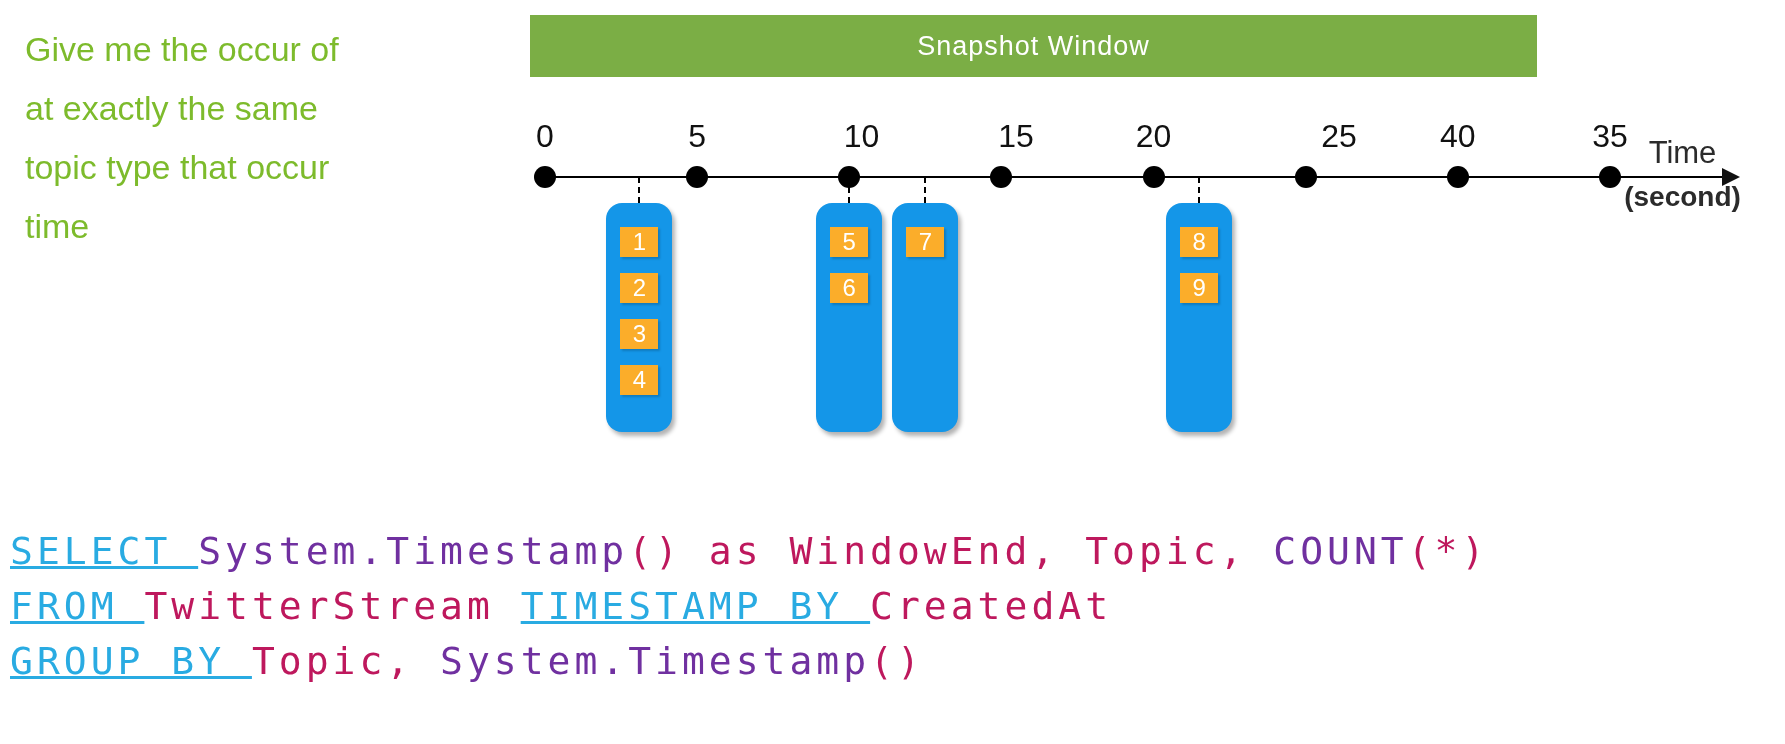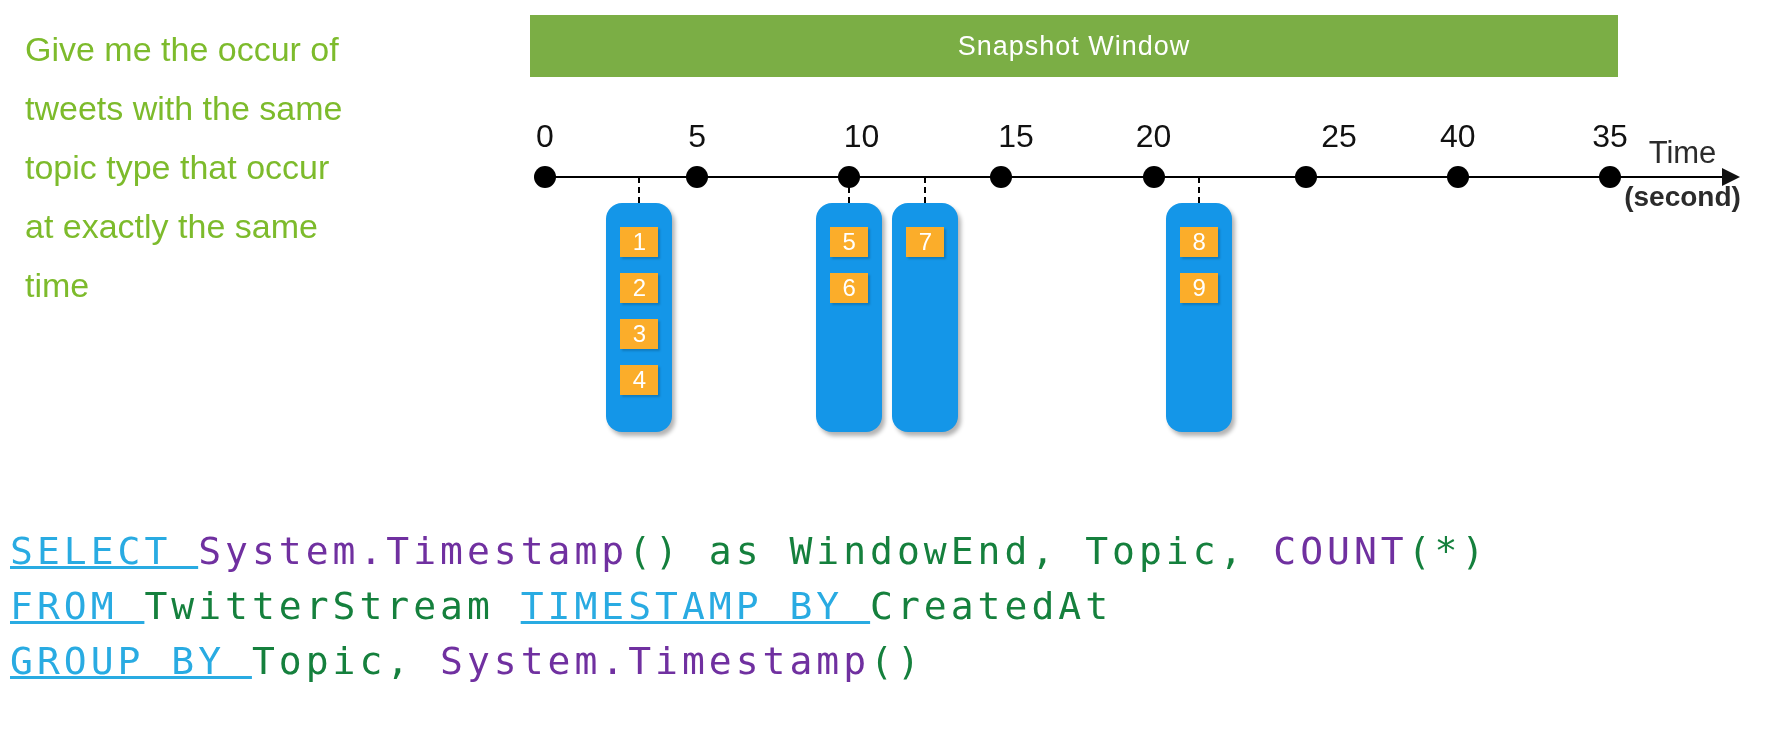--- a/index.html
+++ b/index.html
@@ -3,51 +3,50 @@
 <meta charset="utf-8">
 <style>
   html,body{margin:0;padding:0;background:#fff;}
   .slide{
     position:relative;width:1785px;height:744px;background:#ffffff;overflow:hidden;
     font-family:"Liberation Sans", sans-serif;
     --green-text:#7DBB2C; --green-banner:#7BAE45; --blue:#1496E8; --orange:#FBAD2A;
     --cyan:#29ABE2; --purple:#7030A0;
   }
   .annotation{position:absolute;left:25px;top:20px;font-size:34px;line-height:59px;color:var(--green-text);}
-  .banner{position:absolute;left:530px;top:15px;width:1088px;height:62px;background:var(--green-banner);
+  .banner{position:absolute;left:530px;top:15px;width:1007px;height:62px;background:var(--green-banner);
     color:#ffffff;font-size:27px;letter-spacing:1px;text-align:center;line-height:62px;}
   .axis-line{position:absolute;left:545px;top:176px;width:1187px;height:2px;background:#000;}
   .arrow-head{position:absolute;left:1722px;top:168px;width:0;height:0;
     border-left:18px solid #111;border-top:9px solid transparent;border-bottom:9px solid transparent;}
   .tick-dot{position:absolute;top:166px;width:22px;height:22px;border-radius:50%;background:#000;}
   .tick-label{position:absolute;top:118px;width:60px;text-align:center;font-size:32px;color:#111;}
   .time-label{position:absolute;left:1615px;top:136px;width:135px;text-align:center;color:#2b2b2b;}
   .time-label .t1{font-size:31px;line-height:34px;}
   .time-label .t2{font-size:28px;line-height:30px;margin-top:12px;font-weight:bold;}
   .connector{position:absolute;top:177px;height:26px;width:0;border-left:2px dashed #000;}
   .event-box{position:absolute;top:203px;width:66px;height:229px;background:var(--blue);border-radius:16px;
     box-shadow:3px 4px 4px rgba(0,0,0,0.30);display:flex;flex-direction:column;align-items:center;
     padding-top:24px;gap:16px;box-sizing:border-box;}
   .event-sq{width:38px;height:30px;background:var(--orange);box-shadow:2px 2px 2px rgba(0,0,0,0.18);
     color:#fff;font-size:24px;display:flex;align-items:center;justify-content:center;flex:0 0 auto;}
   .code{position:absolute;left:10px;top:524px;font-family:"DejaVu Sans Mono", monospace;
     font-size:38px;line-height:55px;letter-spacing:4px;white-space:pre;color:#000;}
   .code .kw{color:var(--cyan);text-decoration:underline;}
   .code .fn{color:var(--purple);}
-  .code .pl{color:#15803d;}
+  .code .pl{color:#be185d;}
 </style>
 </head>
 <body>
 
 <div class="slide" style="--green-text: #7DBB2C; --green-banner: #7BAE45; --blue: #1496E8; --orange: #FBAD2A; --cyan: #29ABE2; --purple: #7030A0;">
   <div class="annotation" id="annotation">
       <div>Give me the occur of</div>
-      <div>tweets with the same</div>
+      <div>at exactly the same</div>
       <div>topic type that occur</div>
-      <div>at exactly the same</div>
       <div>time</div>
     </div>
 
   <div class="banner">Snapshot Window</div>
 
   <div class="axis-line"></div>
   <div class="arrow-head"></div>
 
   <div id="ticks">
       <div class="tick-dot" style="left: 534px;"></div>

